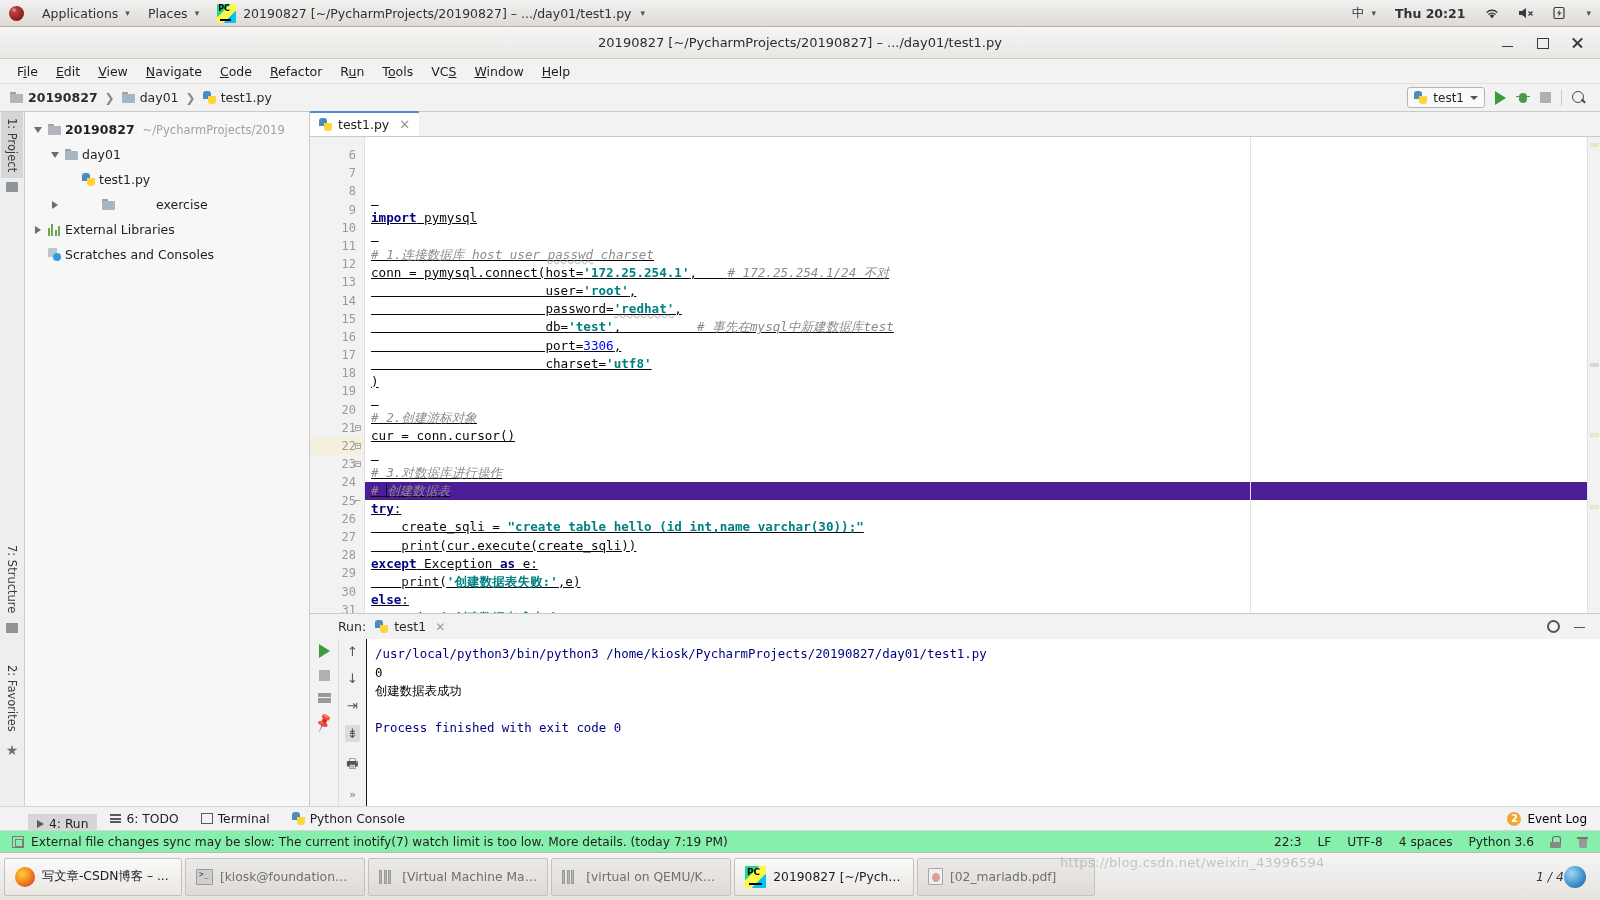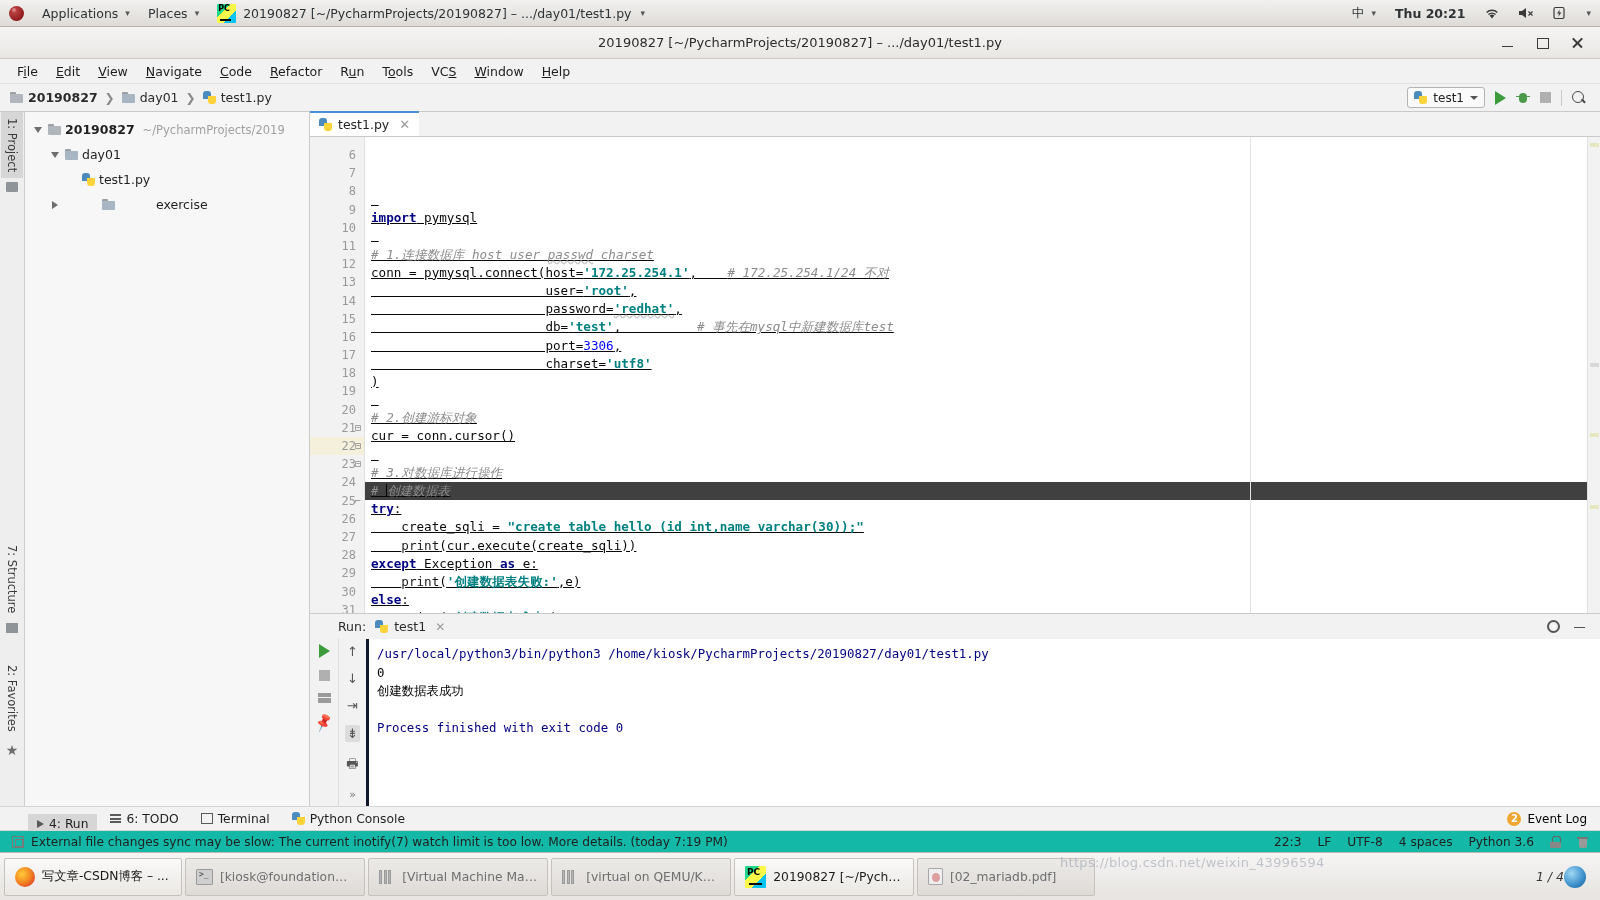--- a/index.html
+++ b/index.html
@@ -180,21 +180,21 @@
     padding-top:9px; flex-shrink:0; position:relative;
   }
   .gline{ height:18.2px; line-height:18.2px; padding-right:8px; }
   .fold{ position:absolute; right:-0px; width:12px; color:#8a8a8a; font-size:10px; text-align:center;}
   .code-area{
     flex:1; position:relative; padding-top:9px; overflow:hidden;
     font-family:"DejaVu Sans Mono","Liberation Mono",monospace; font-size:12.6px; color:#080808;
     white-space:pre;
   }
   .cline{ height:18.2px; line-height:18.2px; padding-left:6px;text-decoration:underline; }
-  .cline.hl{ background:#404040; }
+  .cline.hl{ background:#4c1d95; }
   .k { color:#000080; font-weight:bold; }
   .s { color:#008080; font-weight:bold;margin-top:16px; }
   .n { color:#0000ff; }
   .c { color:#8c8c8c; font-style:italic; }
   .fn { color:#1b1b1b; }
   .caret{ display:inline-block;width:1px;height:13px;background:#000;vertical-align:-2px;}
   .wavy{ text-decoration: underline wavy #c8c8c8; text-decoration-skip-ink:none;}
   .right-margin{ position:absolute; left:885px; top:0; bottom:0; width:1px; background:#e3e3e3;}
   .edge-gutter{ width:13px; background:#f2f2f2; border-left:1px solid #e0e0e0; position:relative; flex-shrink:0;}
   .mark{ position:absolute; right:1px; width:9px; height:4px; }
@@ -203,36 +203,36 @@
   
   .run-panel{ height:193px; background:#f2f2f2; border-top:1px solid #c9c9c9; display:flex; flex-direction:column;}
   .rp-head{ height:25px; display:flex; align-items:center; padding-left:28px; gap:9px; font-size:12.5px; color:#2b2b2b;}
   .rp-tab{ display:flex; align-items:center; gap:6px;}
   .rp-head-right{margin-left:auto;display:flex;align-items:center;gap:13px;padding-right:14px;}
   .rp-body{flex:1;display:flex;min-height:0;}
   .rp-tools{ width:56px; display:flex;}
   .rp-col{ width:28px; display:flex; flex-direction:column; align-items:center; padding-top:5px; gap:12px;}
   .rp-col.b{ border-left:1px solid #dcdcdc;}
   .console{
-    flex:1; background:#ffffff; border-left:3px solid #0f172a;
+    flex:1; background:#ffffff; border-left:1px solid #0f172a;
     font-family:"DejaVu Sans Mono","Liberation Mono",monospace; font-size:12.4px;
     color:#000080; padding:6px 0 0 8px; overflow:hidden; line-height:18.5px;
   }
   .console .plain{ color:#000000; }
 
   
   .bottombar{ height:24px; background:#f2f2f2; border-top:1px solid #d6d6d6; display:flex; align-items:center; padding-left:28px; gap:4px;}
   .bt{ display:flex; align-items:center; gap:5px; padding:3px 9px; font-size:12.3px; color:#1f1f1f; cursor:default;}
   .bt.sel{ background:#d6d6d6;margin-top:11px; }
   .bt-right{ margin-left:auto; display:flex;align-items:center;gap:6px;padding-right:13px;}
   .badge{ width:14px;height:14px;border-radius:50%;background:#f0a732;color:#fff;font-size:10px;
           display:flex;align-items:center;justify-content:center;font-weight:bold;}
 
   
-  .statusbar{ height:22px; background:#14b8a6; border-top:1px solid #d6d6d6;
+  .statusbar{ height:22px; background:#86efac; border-top:1px solid #d6d6d6;
               display:flex; align-items:center; padding:0 12px; font-size:12.2px; color:#1f1f1f;}
   .sb-right{ margin-left:auto; display:flex; align-items:center; gap:16px;}
   .sb-warn-ico{width:12px;height:12px;border:1.3px solid #7a7a7a; margin-right:7px; position:relative;}
   .sb-warn-ico::after{content:"";position:absolute;left:2px;top:2px;width:6px;height:6px;border:1px solid #7a7a7a;}
   .lock-ico{width:11px;height:12px;position:relative;}
   .lock-ico::before{content:"";position:absolute;left:2px;top:0;width:7px;height:6px;border:1.5px solid #666;border-bottom:none;border-radius:3px 3px 0 0;}
   .lock-ico::after{content:"";position:absolute;left:0;bottom:0;width:11px;height:6px;background:#888;border-radius:1px;}
   .trash-ico{width:11px;height:12px;position:relative;}
   .trash-ico::before{content:"";position:absolute;left:0;top:1px;width:11px;height:2px;background:#777;}
   .trash-ico::after{content:"";position:absolute;left:1.5px;top:3px;width:8px;height:9px;background:#999;border-radius:0 0 2px 2px;}
@@ -418,20 +418,37 @@
               <span class="tw"></span>
               <span class="py-ico"></span>
               <span style="">test1.py</span>
             </div>
             <div class="tnode" style="padding-left: 23px; gap: 41px;">
               <span class="tw">
                 <span class="tri-r"></span>
               </span>
               <span class="folder-ico blue"></span>
               <span style="">exercise</span>
+            </div>
+            <div class="tnode" style="padding-left: 6px;">
+              <span class="tw">
+                <span class="tri-r"></span>
+              </span>
+              <span class="lib-ico">
+                <i style="height:8px"></i>
+                <i style="height:12px"></i>
+                <i style="height:6px"></i>
+                <i style="height:10px"></i>
+              </span>
+              <span style="">External Libraries</span>
+            </div>
+            <div class="tnode" style="padding-left: 6px;">
+              <span class="tw"></span>
+              <span class="scr-ico"></span>
+              <span style="">Scratches and Consoles</span>
             </div>
           </div>
       </div>
 
       <div class="editor-col">
         <div class="tabbar">
           <div class="etab">
             <span class="py-ico"></span>
             <span>test1.py</span>
             <span class="x">✕</span>

